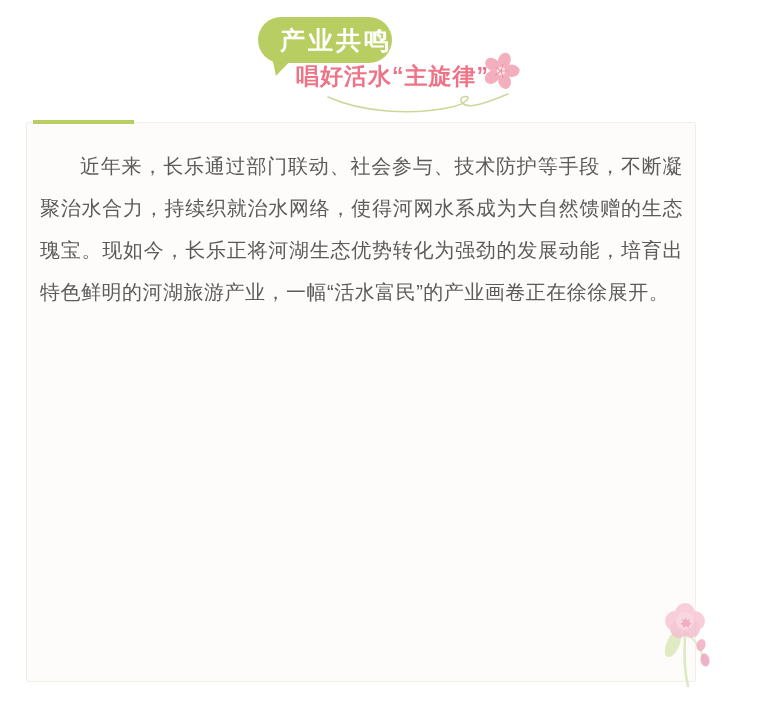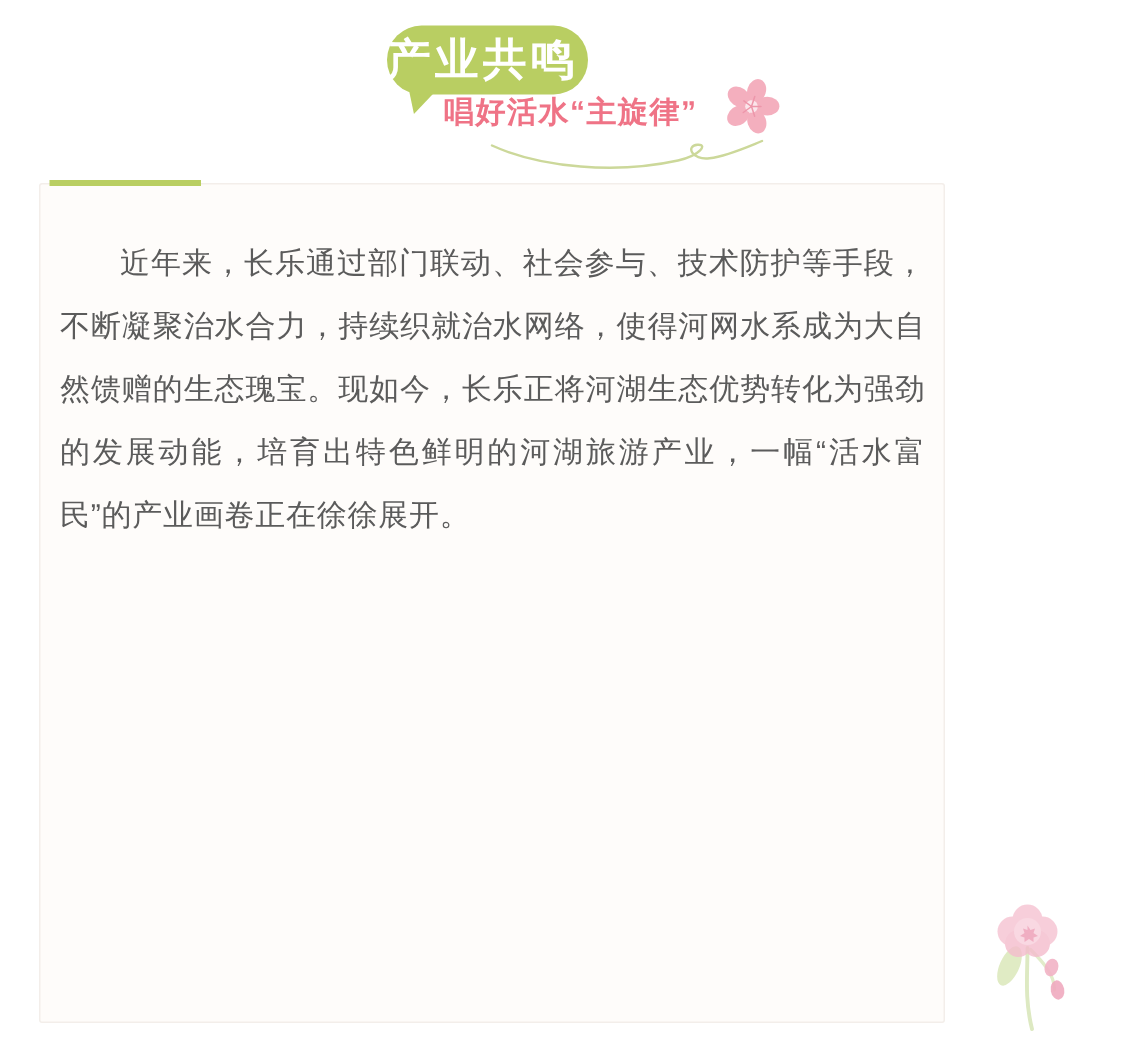--- a/index.html
+++ b/index.html
@@ -4,42 +4,42 @@
 <style>
   html,body{margin:0;padding:0;background:#ffffff;}
   body{
     width:763px;height:706px;position:relative;overflow:hidden;
     font-family:"Liberation Sans","DejaVu Sans",sans-serif;
   }
   
   .bubble{
     position:absolute;left:258px;top:17px;width:134px;height:46px;
     background:var(--green,#b9ce62);border-radius:23px;
-    display:flex;align-items:center;justify-content:flex-start;
-    color:#ffffff;font-size:29px;font-weight:bold;letter-spacing:3px;
+    display:flex;align-items:center;justify-content:flex-end;
+    color:#ffffff;font-size:25px;font-weight:bold;letter-spacing:3px;
     z-index:3;
   }
   .bubble-tail{
     position:absolute;left:272px;top:57px;width:22px;height:19px;
     background:var(--green,#b9ce62);
     clip-path:polygon(0 0,100% 0,18% 100%);
     z-index:2;
   }
   .subtitle{
     position:absolute;left:296px;top:61px;
-    font-size:20px;font-weight:bold;letter-spacing:1px;
+    font-size:23px;font-weight:bold;letter-spacing:1px;
     color:var(--pink,#ef7386);z-index:3;white-space:nowrap;
   }
   .sakura{position:absolute;left:482px;top:52px;z-index:3;}
   .flourish{position:absolute;left:326px;top:92px;z-index:2;}
   
   .card{
-    position:absolute;left:26px;top:122px;width:604px;height:560px;
+    position:absolute;left:26px;top:122px;width:670px;height:560px;
     background:#fefcfa;border:1px solid #f3eeea;border-radius:2px;
-    box-sizing:border-box;padding:32px 12px 0 13px;
+    box-sizing:border-box;padding:22px 12px 0 13px;
   }
   .divider{
     position:absolute;left:33px;top:120px;width:101px;height:4px;
     background:var(--green,#b9ce62);z-index:4;
   }
   .article p{
     margin:0 0 11px 0;
     font-size:20px;line-height:42px;letter-spacing:.5px;
     color:#5b5b5b;text-align:justify;text-indent:2em;
   }

